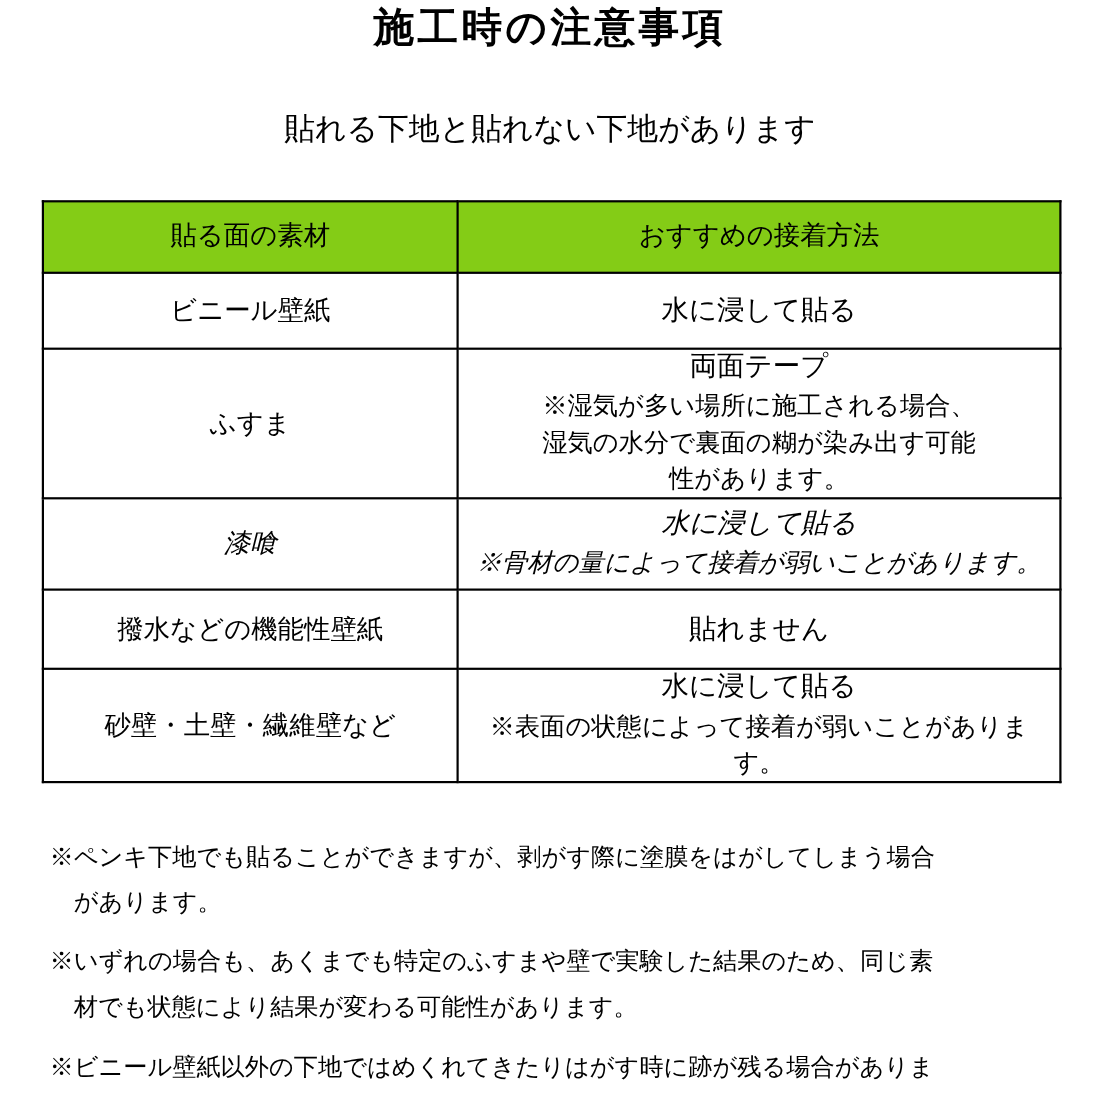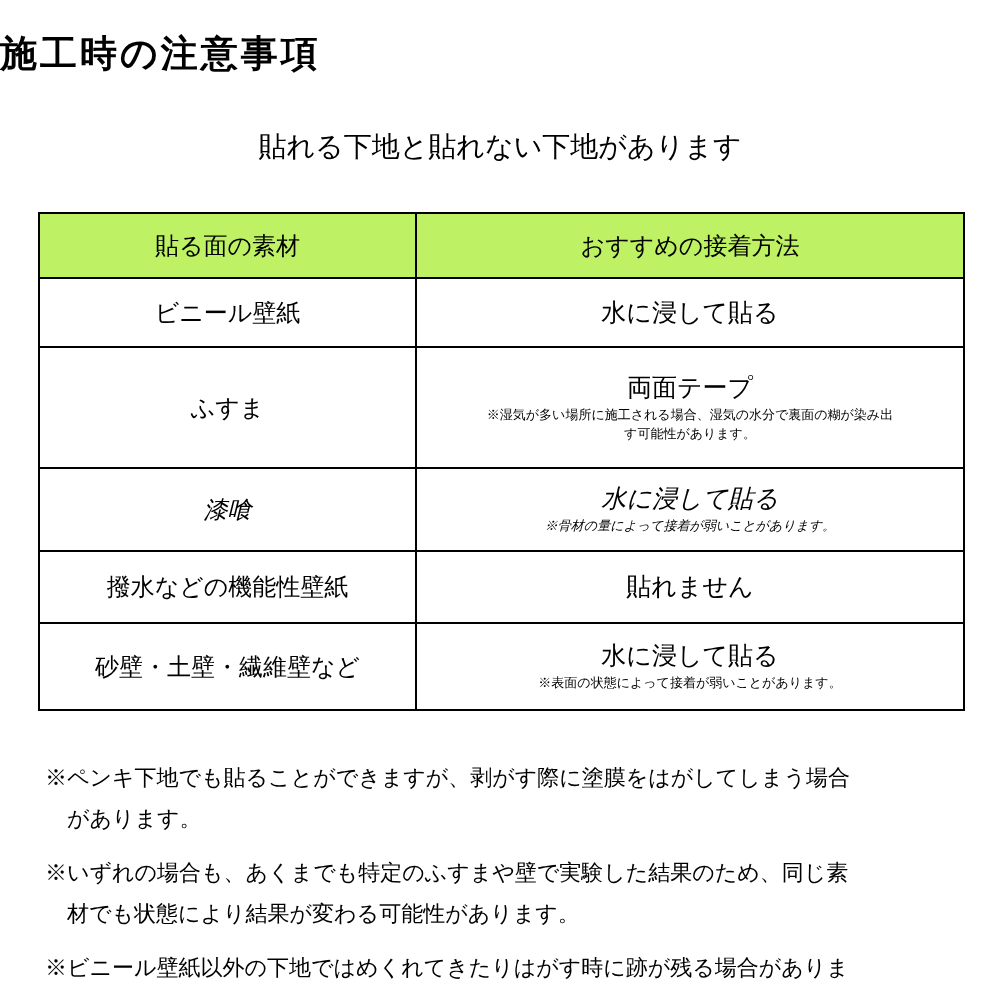--- a/index.html
+++ b/index.html
@@ -7,22 +7,23 @@
     position: relative;
     width: 1000px;
     height: 1000px;
     background: #ffffff;
     font-family: "Liberation Sans", sans-serif;
     overflow: hidden;
     box-sizing: border-box;
   }
   .title {
     margin: 0;
-    padding-top: 34px;
-    font-family: Liberation Mono, monospace;
+    padding-top: 4px;
+    text-align: center;
+    font-family: Liberation Serif, serif;
     font-weight: 700;
     font-size: 37px;
     letter-spacing: 3px;
     line-height: 1.2;
   }
   .subtitle {
     margin: 12px;
     margin-top: 52px;
     text-align: center;
     font-weight: 500;
@@ -41,32 +42,33 @@
   table.adhesion th, table.adhesion td {
     border: 2px solid #000000;
     text-align: center;
     vertical-align: middle;
     padding: 0 6px;
     font-size: 24px;
     font-weight: 400;
     line-height: 1.3;
   }
   table.adhesion th {
-    background: #bef264;
+    background: #84cc16;
     font-weight: 400;
+    font-family: Liberation Serif, serif;
   }
   tr.rh  { height: 65px; }
   tr.r1  { height: 69px; }
   tr.r2  { height: 121px; }
   tr.r3  { height: 83px; font-style: italic; }
   tr.r4  { height: 72px; }
   tr.r5  { height: 87px; }
   .method-main { font-size: 25px; line-height: 1.25; }
   .cell-note {
-    font-size: 13px;
+    font-size: 23px;
     line-height: 1.45;
     margin: 3px auto 0 auto;
   }
   .cell-note.wrap-fusuma { max-width: 412px; }
   .footnotes {
     margin-top: 46px;
     margin-left: 45px;
   }
   .footnote {
     margin: 0 0 13px 0;

